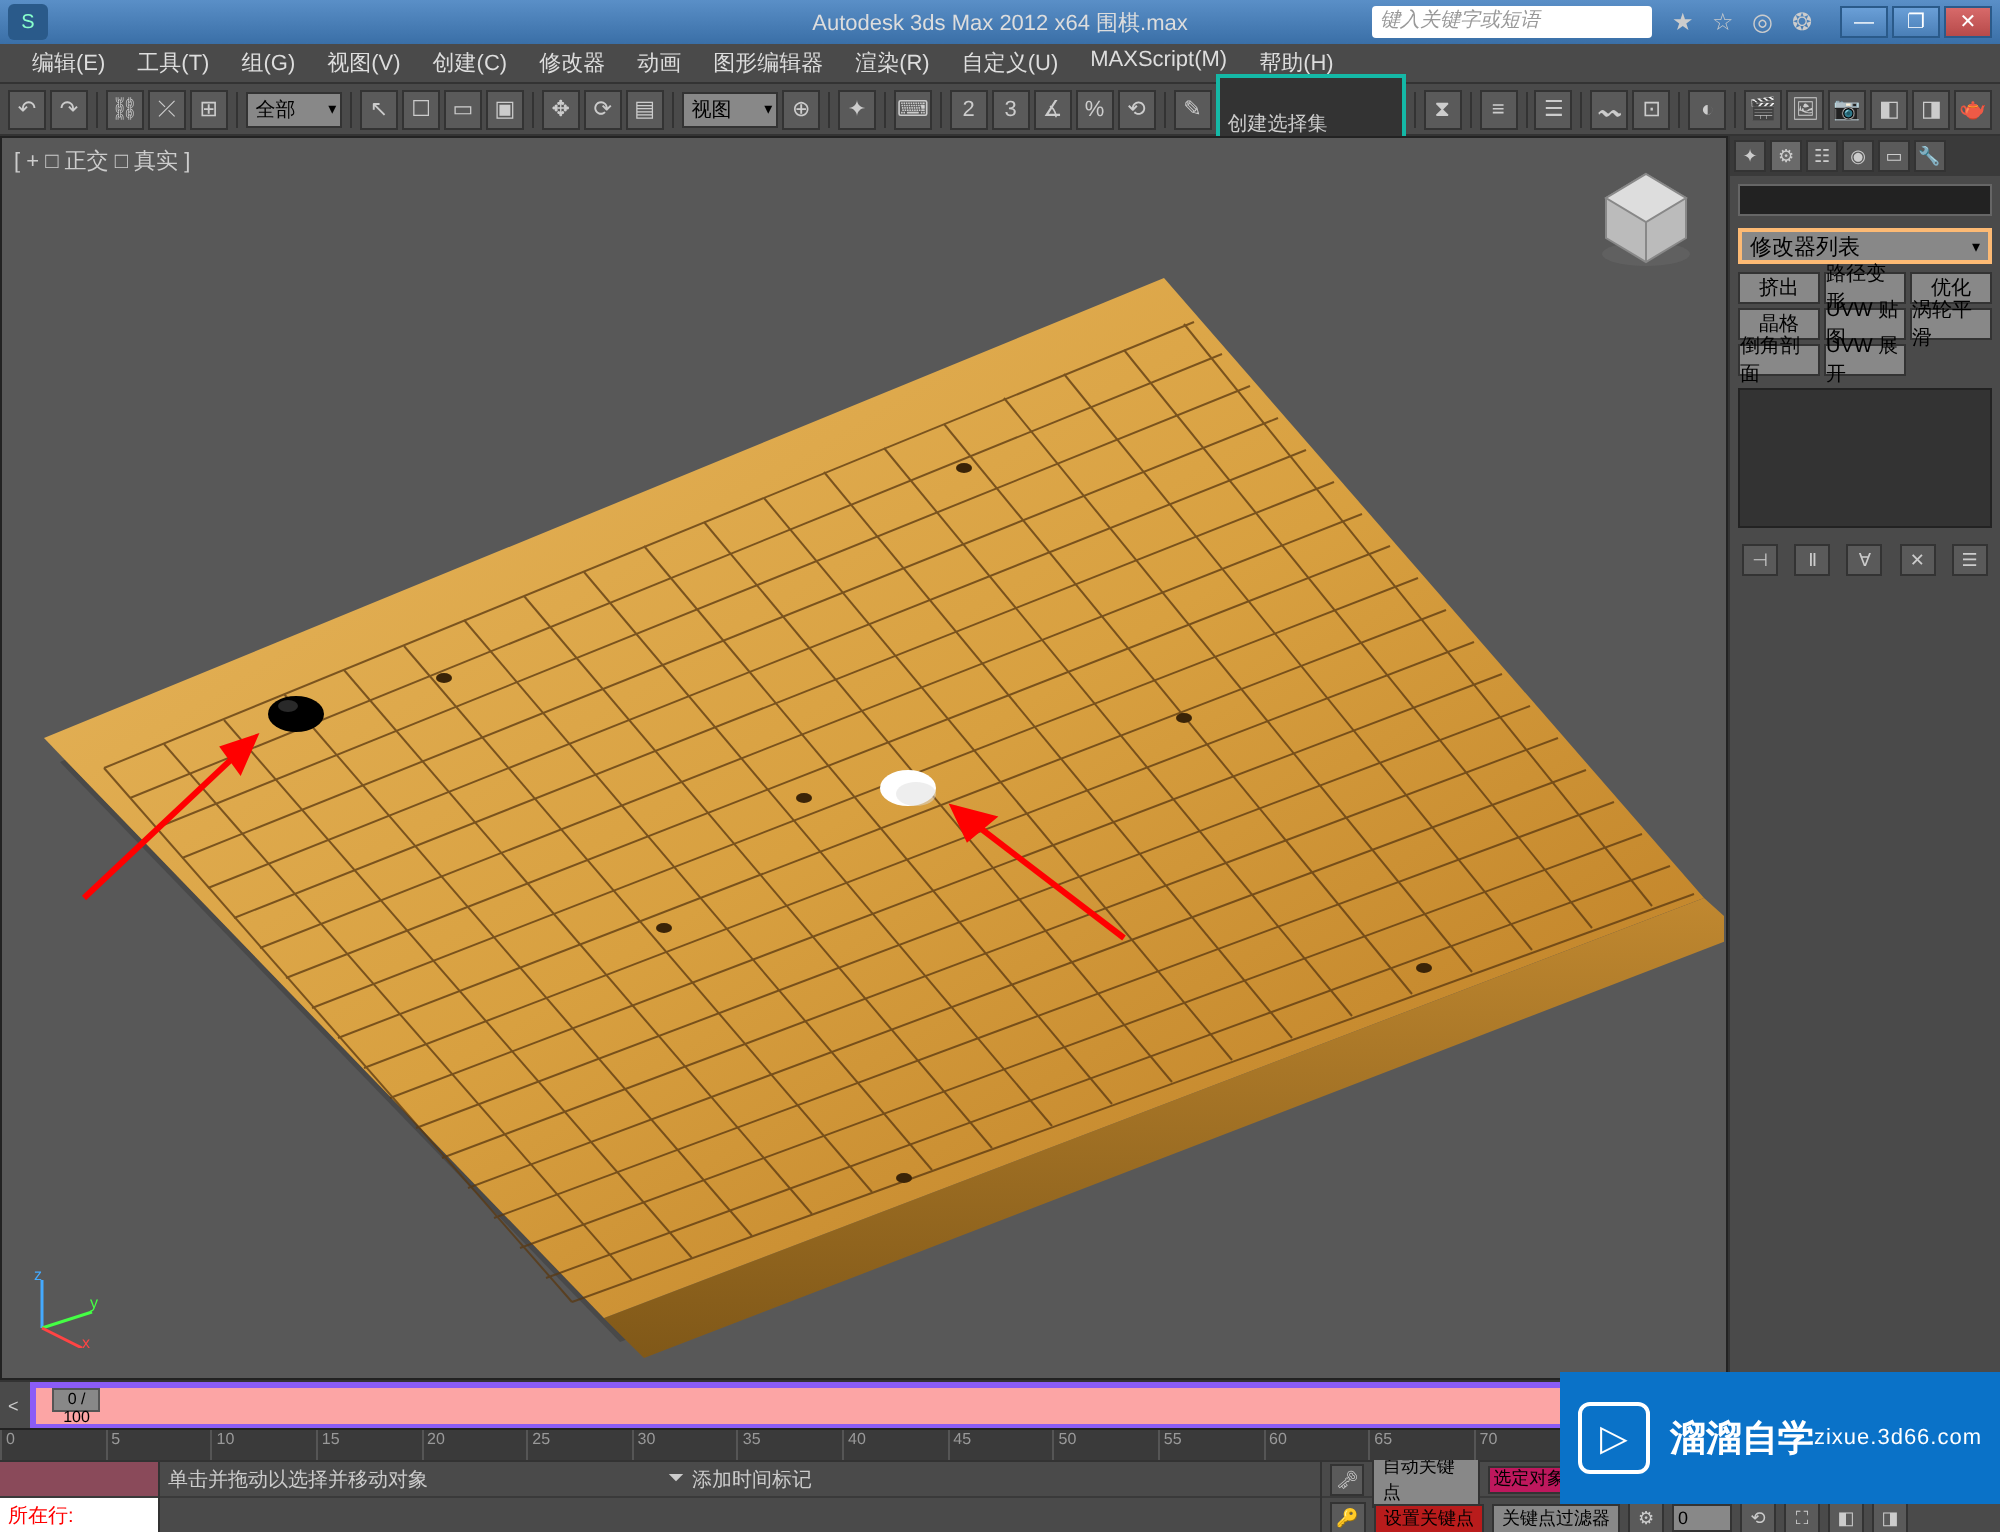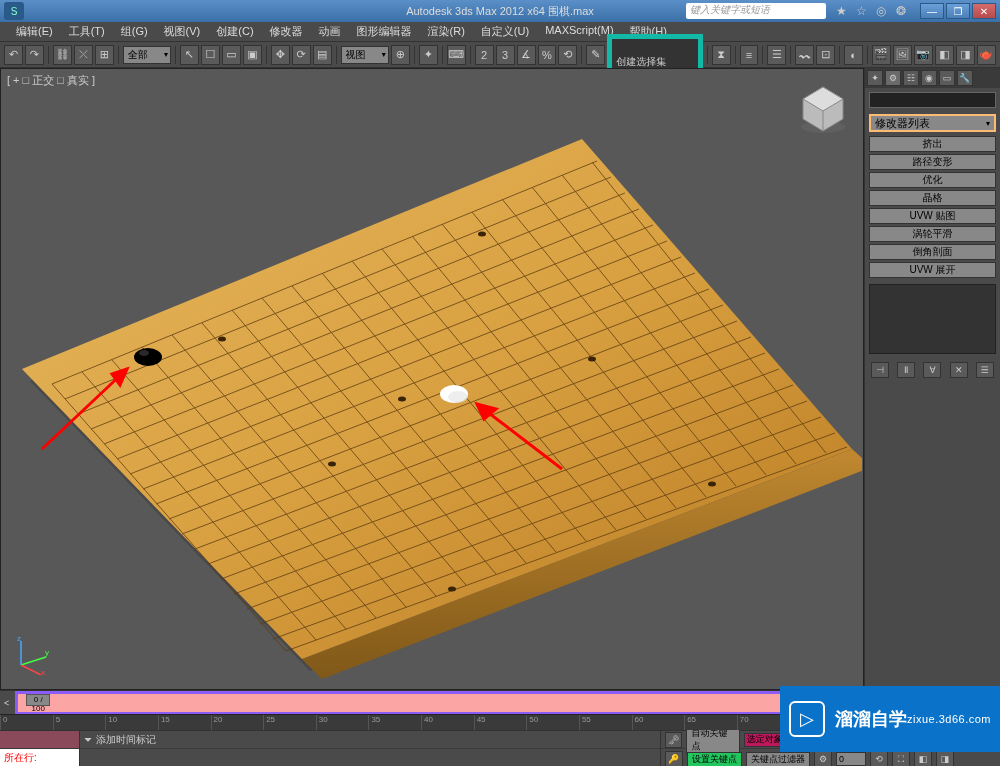--- a/index.html
+++ b/index.html
@@ -16,40 +16,40 @@
 .titlebar .window-controls .btn.close { background: linear-gradient(#d76a6a, #b74a4a); }
 
 .menubar { height: 20px; background: #4a4a4a; display: flex; padding: 0 8px; border-bottom: 1px solid #333; }
 .menubar .menu-item { padding: 2px 8px; color: #ddd; font-size: 11px; cursor: pointer; }
 
 .toolbar { height: 26px; background: #4a4a4a; display: flex; align-items: center; padding: 0 4px; border-bottom: 1px solid #333; gap: 2px; }
 .tool-btn { width: 20px; height: 20px; background: #5a5a5a; border: 1px solid #333; display: flex; align-items: center; justify-content: center; font-size: 11px; color: #ccc; cursor: pointer; }
 .tool-sep { width: 1px; height: 18px; background: #333; margin: 0 2px; }
 .tool-dropdown { height: 18px; background: #888; border: 1px solid #333; color: #000; font-size: 10px; padding: 0 14px 0 4px; display: flex; align-items: center; position: relative; }
 .tool-dropdown::after { content: "▾"; position: absolute; right: 2px; font-size: 8px; }
-.tool-input { width: 100px; height: 18px; background: #333; border: 5px solid #14b8a6; color: #ccc; font-size: 10px; padding: 16px 4px; }
+.tool-input { width: 100px; height: 18px; background: #333; border: 2px solid #14b8a6; color: #ccc; font-size: 10px; padding: 16px 4px; }
 
 .main-area { display: flex; height: 622px; }
 
 .viewport { flex: 1; background: #585858; position: relative; border: 1px solid #222; overflow: hidden; }
 .viewport-label { position: absolute; top: 4px; left: 6px; color: #ccc; font-size: 11px; z-index: 10; }
 .viewcube { position: absolute; top: 10px; right: 10px; width: 60px; height: 60px; z-index: 10; }
 .viewcube svg { width: 100%; height: 100%; }
 .axis-tripod { position: absolute; bottom: 10px; left: 10px; z-index: 10; }
 
 .board-render { position: absolute; top: 50%; left: 50%; transform: translate(-50%, -50%); }
 
 .right-panel { width: 136px; background: #4a4a4a; border-left: 1px solid #333; display: flex; flex-direction: column; }
 .panel-tabs { height: 20px; display: flex; background: #3a3a3a; gap: 2px; padding: 2px; }
 .panel-tab { width: 16px; height: 16px; background: #5a5a5a; border: 1px solid #333; font-size: 9px; color: #ccc; display: flex; align-items: center; justify-content: center; }
 .panel-tab.active { background: #6a6a6a; }
 .color-swatch { height: 16px; background: #222; margin: 4px; border: 1px solid #666; }
 .panel-dropdown { margin: 2px 4px; height: 18px; background: #888; border: 2px solid #fdba74; font-size: 11px; padding: 0 4px; display: flex; align-items: center; justify-content: space-between; color: #000; text-align: right; }
 .panel-dropdown::after { content: "▾"; font-size: 8px; }
-.modifier-btns { display: grid; grid-template-columns: 1fr; gap: 2px; padding: 2px 4px; }
+.modifier-btns { display: grid; grid-template-columns: 1fr 1fr 1fr; gap: 2px; padding: 2px 4px; }
 .modifier-btn { height: 16px; background: #888; border: 1px solid #333; font-size: 10px; color: #000; display: flex; align-items: center; justify-content: center; cursor: pointer; }
 .modifier-stack { margin: 4px; height: 70px; background: #333; border: 1px solid #222; }
 .stack-controls { display: flex; gap: 4px; padding: 4px; justify-content: space-around; }
 .stack-btn { width: 18px; height: 16px; background: #5a5a5a; border: 1px solid #333; font-size: 9px; color: #ccc; display: flex; align-items: center; justify-content: center; }
 
 .timeline-area { height: 24px; background: #4a4a4a; border-top: 1px solid #333; display: flex; align-items: center; padding: 0 4px; font-size: 10px; color: #ccc; }
 .time-slider { flex: 1; height: 24px; background: #fca5a5; border: 3px solid #8b5cf6; margin: 0 6px; position: relative; }
 .time-marker { position: absolute; left: 8px; top: 0; width: 24px; height: 12px; background: #888; border: 1px solid #555; font-size: 8px; text-align: center; color: #000; }
 
 .track-area { height: 16px; background: #3a3a3a; border-top: 1px solid #222; position: relative; }
@@ -341,20 +341,21 @@
   </div>
 </div>
 
 <div class="status-area">
   <div class="status-left">
     <div class="status-row" style="background:#8a4a5a"></div>
     <div class="status-row red-highlight" style="background:#fff;color:#f00">所在行:</div>
   </div>
   <div class="status-mid">
     <div class="status-row">
+      <span style="flex:0 0 250px">单击并拖动以选择并移动对象</span>
       <span>⏷</span>
       <span style="margin-left:4px">添加时间标记</span>
     </div>
   </div>
   <div class="status-right" style="flex-direction:column;align-items:stretch;width:340px;padding:0">
     <div class="status-row" style="gap:4px">
       <div class="nav-btn">🗝</div>
       <span style="background:#888;color:#000;padding:0 4px;border:1px solid #333;font-size:9px">自动关键点</span>
       <input class="status-dropdown" value="选定对象" style="">
       <div class="nav-btn">⏮</div>
@@ -362,21 +363,21 @@
       <div class="nav-btn">▶</div>
       <div class="nav-btn">▶</div>
       <div class="nav-btn">⏭</div>
       <div class="nav-btn">✥</div>
       <div class="nav-btn">🔍</div>
       <div class="nav-btn">◫</div>
       <div class="nav-btn">⊡</div>
     </div>
     <div class="status-row" style="gap:4px">
       <div class="nav-btn">🔑</div>
-      <span style="background:#22c55e;color:#000;padding:0 4px;border:1px solid #333;font-size:9px">设置关键点</span>
+      <span style="background:#b91c1c;color:#000;padding:0 4px;border:1px solid #333;font-size:9px">设置关键点</span>
       <span style="background:#888;color:#000;padding:0 4px;border:1px solid #333;font-size:9px">关键点过滤器</span>
       <div class="nav-btn">⚙</div>
       <input class="coord-input" style="width: 30px;" value="0">
       <div class="nav-btn">⟲</div>
       <div class="nav-btn">⛶</div>
       <div class="nav-btn">◧</div>
       <div class="nav-btn">◨</div>
     </div>
   </div>
 </div>

